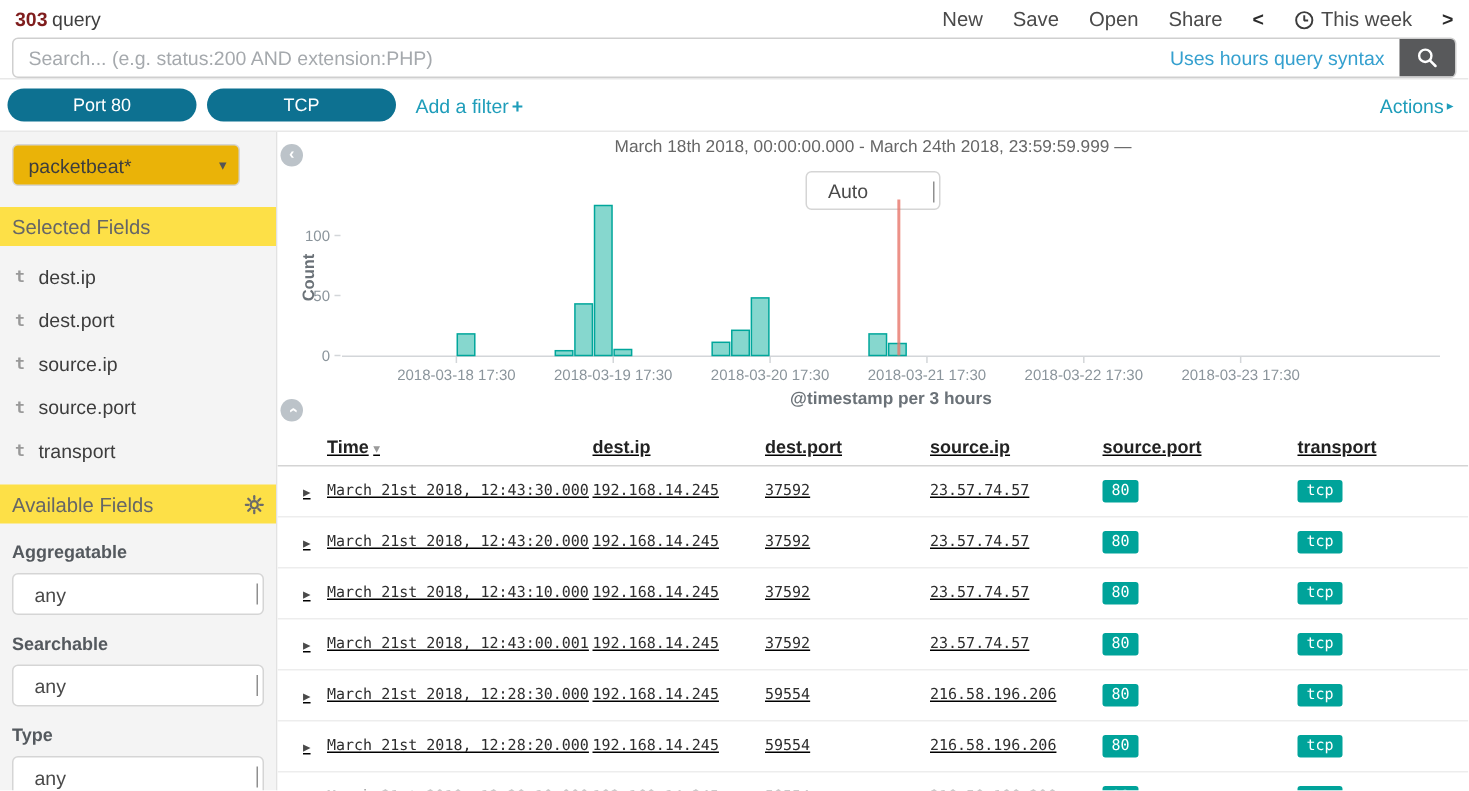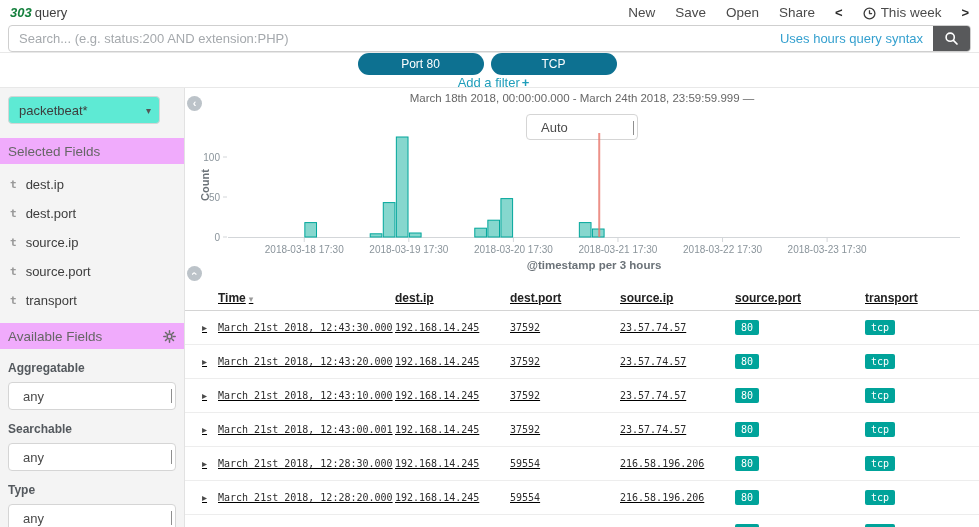--- a/index.html
+++ b/index.html
@@ -1,62 +1,62 @@
 <!DOCTYPE html>
 <html><head>
 <meta charset="utf-8">
 <style>
   html,body{margin:0;padding:0;}
   body{width:979px;height:527px;position:relative;overflow:hidden;background:#fff;
        font-family:"Liberation Sans","DejaVu Sans",sans-serif;-webkit-font-smoothing:antialiased;}
   
   .topbar{position:absolute;top:0;left:0;right:0;height:22px;display:flex;align-items:center;padding:2px 10px 0;box-sizing:border-box;}
   .hits{font-size:13px;color:#3f3f3f;}
-  .hits b{color:#15803d;font-weight:700;margin-right:3px;font-style:italic;}
+  .hits b{color:#7f1d1d;font-weight:700;margin-right:3px;}
   .topnav{margin-left:auto;display:flex;align-items:center;gap:20px;font-size:13.5px;color:#4a4a4a;}
   .nav-link{cursor:pointer;}
   .chev{font-weight:700;font-size:13px;color:#2b2b2b;cursor:pointer;}
   .time-picker{display:flex;align-items:flex-end;gap:5px;cursor:pointer;}
   
   .searchrow{position:absolute;top:22px;left:0;right:0;height:31px;border-bottom:1px solid #e8e8e8;box-sizing:border-box;padding:3px 8px 0;}
   .searchbox{display:flex;align-items:center;height:25px;border:1px solid #cfcfcf;border-radius:4px;overflow:hidden;background:#fff;}
   .searchbox input{flex:1;border:none;outline:none;font-size:13px;padding:0 10px;color:#0c4a6e;font-family:inherit;background:transparent;}
   .searchbox input::placeholder{color:#a5a9ad;}
   .lucene{font-size:13px;color:#35a0cf;margin-right:10px;white-space:nowrap;cursor:pointer;}
   .search-btn{width:37px;height:25px;background:#58595b;display:flex;align-items:center;justify-content:center;border:none;cursor:pointer;}
   
-  .filterrow{position:absolute;top:53px;left:0;right:0;height:35px;border-bottom:1px solid #e8e8e8;box-sizing:border-box;display:flex;align-items:center;padding:0 10px 0 5px;flex-direction:column;}
+  .filterrow{position:absolute;top:53px;left:0;right:0;height:35px;border-bottom:1px solid #e8e8e8;box-sizing:border-box;display:flex;align-items:center;padding:0 10px 0 5px;}
   .pills{display:flex;gap:7px;}
   .pill{width:126px;height:22px;border-radius:14px;background:#0d7191;color:#fff;font-size:12px;display:flex;align-items:center;justify-content:center;cursor:pointer;}
   .add-filter{margin-left:13px;color:#1e9dba;font-size:13px;cursor:pointer;}
   .add-filter .plus{font-weight:700;margin-left:2px;}
   .actions{margin-left:auto;color:#1e9dba;font-size:13px;cursor:pointer;display:flex;align-items:center;gap:2px;}
   .acaret{font-size:9px;}
   
   .sidebar{position:absolute;top:88px;left:0;width:185px;bottom:0;background:#f4f4f4;border-right:1px solid #e2e2e2;box-sizing:border-box;padding:8px;overflow:hidden;}
-  .index-select{width:152px;height:28px;background:#5eead4;border:1px solid #d5d5d5;border-radius:4px;display:flex;align-items:center;justify-content:space-between;padding:0 8px 0 10px;font-size:13px;color:#3d3d3d;box-sizing:border-box;cursor:pointer;}
+  .index-select{width:152px;height:28px;background:#eab308;border:1px solid #d5d5d5;border-radius:4px;display:flex;align-items:center;justify-content:space-between;padding:0 8px 0 10px;font-size:13px;color:#3d3d3d;box-sizing:border-box;cursor:pointer;}
   .caret{color:#555;font-size:10px;}
-  .side-head{margin:14px -8px 0;padding:0 8px;height:26px;background:#f0abfc;color:#666;font-size:13.5px;display:flex;align-items:center;justify-content:space-between;}
+  .side-head{margin:14px -8px 0;padding:0 8px;height:26px;background:#fde047;color:#666;font-size:13.5px;display:flex;align-items:center;justify-content:space-between;}
   .field-list{margin-top:6px;}
   .field-item{height:29px;display:flex;align-items:center;gap:9px;padding-left:2px;cursor:pointer;}
   .tchip{color:#999;font-family:"DejaVu Sans Mono","Liberation Mono",monospace;font-size:11px;font-weight:700;}
   .fname{color:#3d3d3d;font-size:13px;}
   .filter-label{margin:12px 0 0;font-size:12px;font-weight:700;color:#54595e;height:14px;line-height:14px;}
   .sel{margin-top:7px;height:28px;background:#fff;border:1px solid #d5d5d5;border-radius:4px;display:flex;align-items:center;padding-left:14px;font-size:13px;color:#4a4a4a;position:relative;box-sizing:border-box;cursor:pointer;}
   .sel::after,.interval-sel::after{content:"";position:absolute;right:3px;top:6px;width:1px;height:14px;background:#8f8f8f;}
   .cutoff{position:absolute;top:437px;left:8px;font-size:12px;font-weight:700;color:#54595e;}
   
   .main{position:absolute;top:88px;left:185px;right:0;bottom:0;background:#fff;}
   .circle-btn{position:absolute;width:15px;height:15px;border-radius:50%;background:#bcc3c9;color:#fff;display:flex;align-items:center;justify-content:center;font-size:11px;font-weight:700;cursor:pointer;line-height:1;}
   .collapse-left{left:2px;top:8px;}
   .collapse-up{left:2px;top:178px;}
   .rot{display:block;transform:rotate(90deg);}
   .chart-header{position:absolute;top:4px;left:0;right:0;display:flex;align-items:center;justify-content:center;gap:10px;flex-direction:column;}
   .chart-title{font-size:11.5px;color:#666;}
-  .interval-sel{width:112px;height:26px;background:#fff;border:1px solid #d5d5d5;border-radius:4px;display:flex;align-items:center;padding-left:14px;font-size:13px;color:#4a4a4a;position:relative;box-sizing:border-box;cursor:pointer;}
+  .interval-sel{width:90px;height:26px;background:#fff;border:1px solid #d5d5d5;border-radius:4px;display:flex;align-items:center;padding-left:14px;font-size:13px;color:#4a4a4a;position:relative;box-sizing:border-box;cursor:pointer;}
   svg.chart{position:absolute;top:40px;left:10px;}
   svg text{font-family:"Liberation Sans","DejaVu Sans",sans-serif;}
   
   .doc-table{position:absolute;top:198px;left:0;right:0;bottom:0;overflow:hidden;text-decoration:underline;}
   .grid{display:grid;grid-template-columns:33px 177px 115px 110px 115px 130px 1fr;align-items:center;}
   .thead{height:24px;border-bottom:1px solid #d4d4d4;font-weight:700;color:#222;font-size:12px;}
   .th{cursor:pointer;}
   .sortc{color:#9a9a9a;font-size:9px;margin-left:3px;font-weight:400;}
   .tr{height:33px;border-bottom:1px solid #ededed;font-family:"DejaVu Sans Mono","Liberation Mono",monospace;color:#2e2e2e;font-size:10px;}
   .expand{padding-left:17px;color:#4a4a4a;font-size:10px;cursor:pointer;font-family:"Liberation Sans",sans-serif;}

